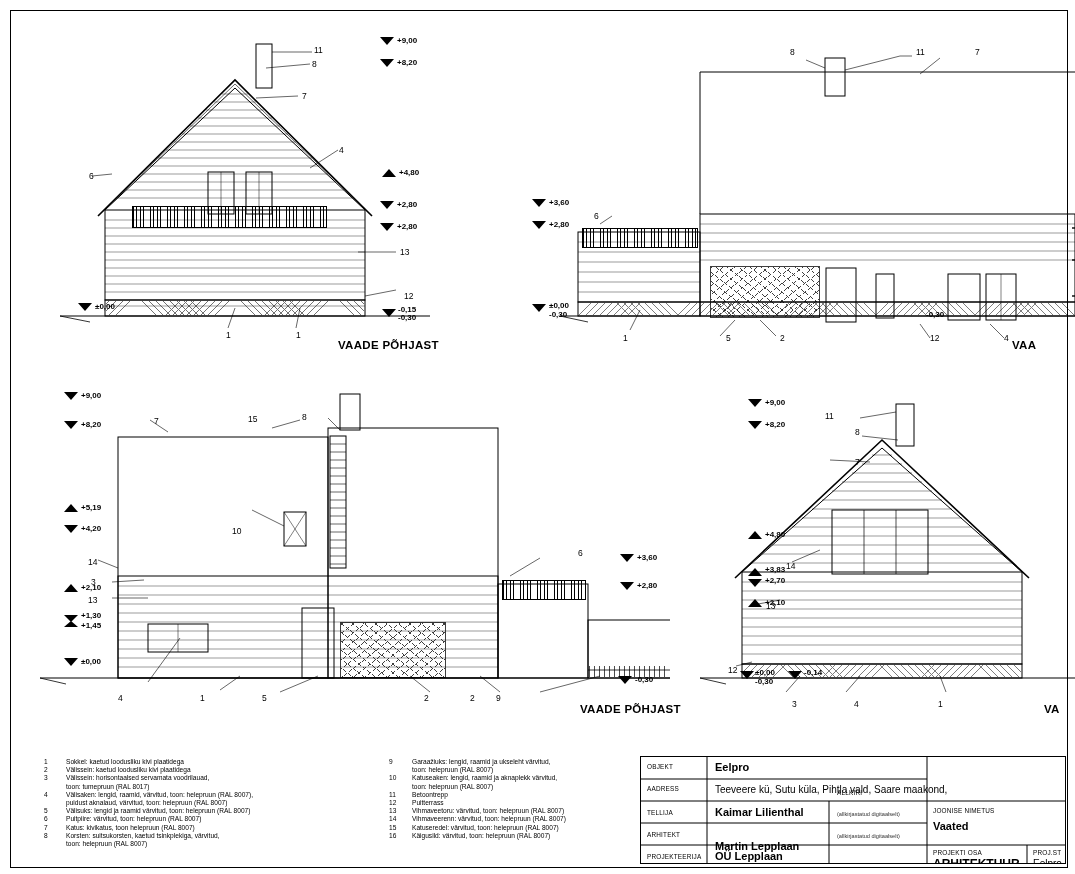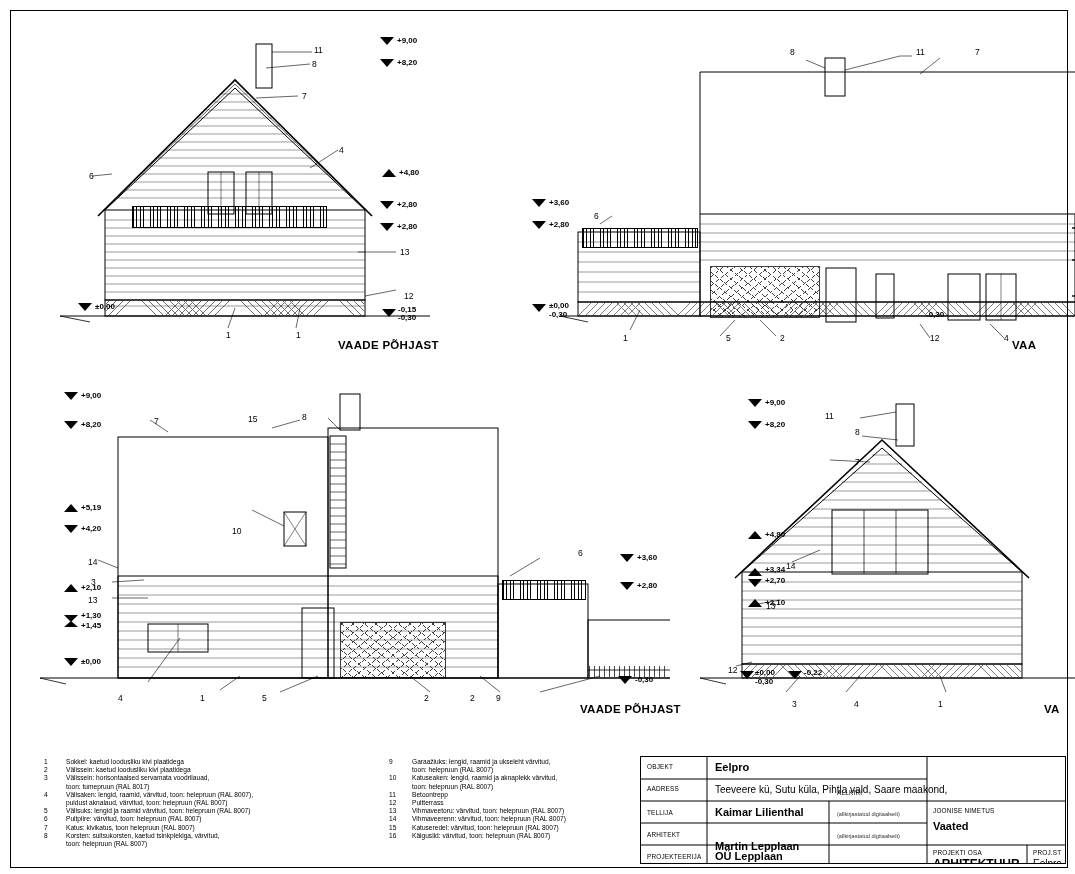--- a/index.html
+++ b/index.html
@@ -527,21 +527,21 @@
     <svg width="14" height="10">
         <polygon points="0,9 14,9 7,1" fill="#000"></polygon>
       </svg>
   </div>
   <div class="lvl" style="left:765px;top:530px;">+4,80</div>
   <div class="abs" style="left:748px;top:567px;">
     <svg width="14" height="10">
         <polygon points="0,9 14,9 7,1" fill="#000"></polygon>
       </svg>
   </div>
-  <div class="lvl" style="left:765px;top:565px;">+3,34</div>
+  <div class="lvl" style="left:765px;top:565px;">+3,83</div>
   <div class="abs" style="left:748px;top:578px;">
     <svg width="14" height="10">
         <polygon points="0,1 14,1 7,9" fill="#000"></polygon>
       </svg>
   </div>
   <div class="lvl" style="left:765px;top:576px;text-align:right;">+2,70</div>
   <div class="abs" style="left:748px;top:598px;">
     <svg width="14" height="10">
         <polygon points="0,9 14,9 7,1" fill="#000"></polygon>
       </svg>
@@ -552,21 +552,21 @@
         <polygon points="0,1 14,1 7,9" fill="#000"></polygon>
       </svg>
   </div>
   <div class="lvl" style="left:755px;top:668px;">±0,00</div>
   <div class="lvl" style="left:755px;top:677px;">-0,30</div>
   <div class="abs" style="left:788px;top:670px;">
     <svg width="14" height="10">
         <polygon points="0,1 14,1 7,9" fill="#000"></polygon>
       </svg>
   </div>
-  <div class="lvl" style="left:804px;top:668px;">-0,22</div>
+  <div class="lvl" style="left:804px;top:668px;">-0,14</div>
 
   <div class="elev-title" style="left:1044px;top:703px;">VA</div>
 
   <div class="abs" style="left:44px;top:758px;width:580px;height:105px;">
     <div class="legnum" style="left:0px;top:0px;">1</div>
     <div class="leg" style="left:22px;top:0px;">Sokkel: kaetud loodusliku kivi plaatidega</div>
     <div class="legnum" style="left:0px;top:8.2px;">2</div>
     <div class="leg" style="left:22px;top:8.2px;">Välissein: kaetud loodusliku kivi plaatidega</div>
     <div class="legnum" style="left:0px;top:16.4px;">3</div>
     <div class="leg" style="left:22px;top:16.4px;">Välissein: horisontaalsed servamata voodrilauad,</div>

